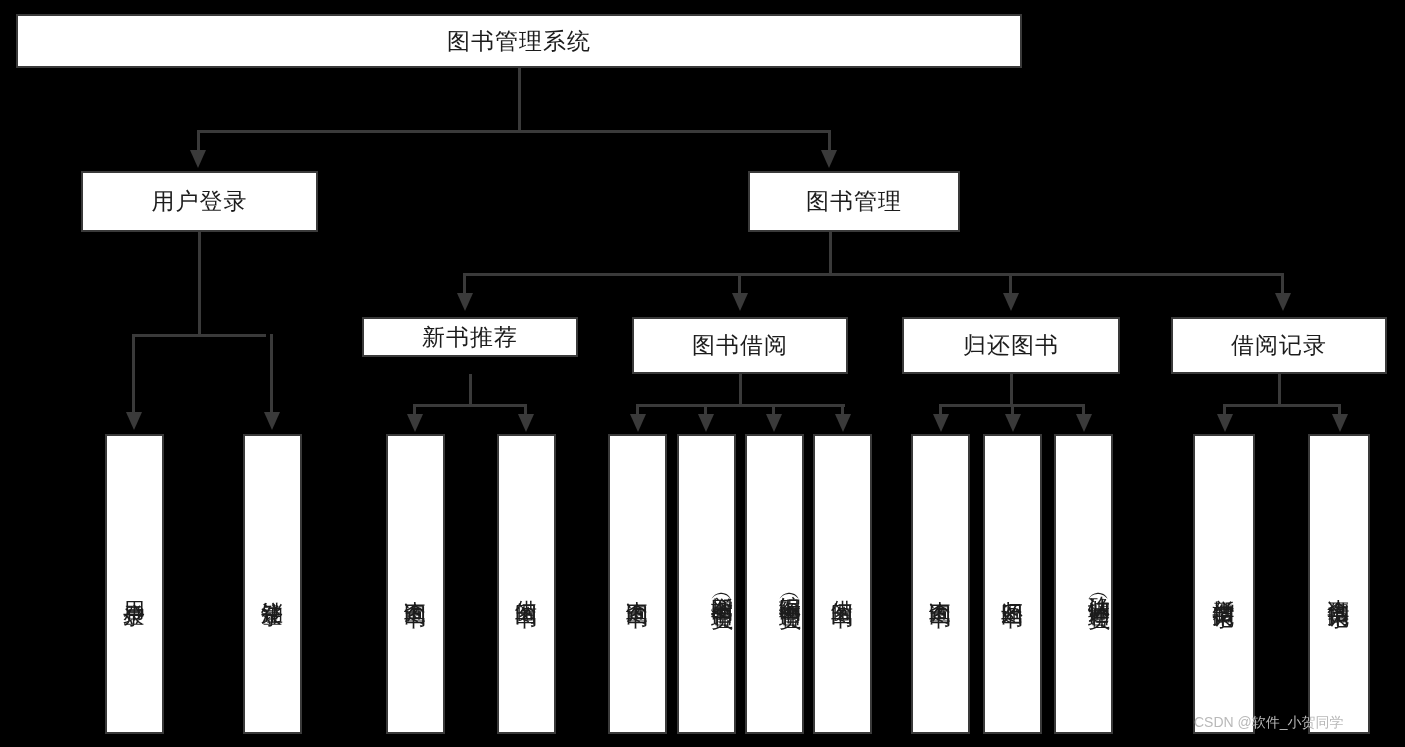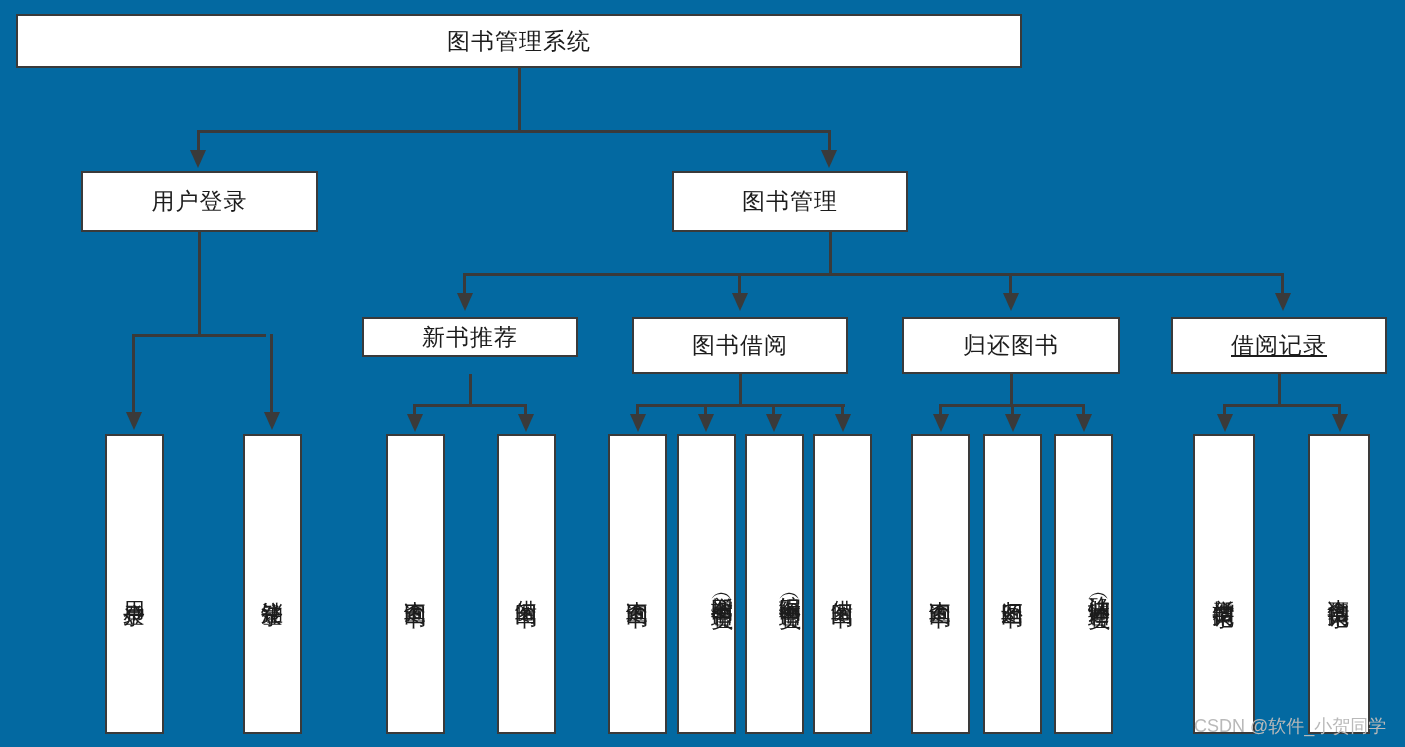--- a/index.html
+++ b/index.html
@@ -7,21 +7,21 @@
     padding: 0;
     background: #ffffff;
   }
   body {
     font-family: "Liberation Sans", "DejaVu Sans", sans-serif;
   }
   #canvas {
     position: relative;
     width: 1405px;
     height: 747px;
-    background: #0369a1;
+    background: #000000;
     overflow: hidden;
   }
   .node {
     position: absolute;
     box-sizing: border-box;
     border: 2.5px solid #3a3a3a;
     background: #ffffff;
     display: flex;
     align-items: center;
     justify-content: center;
@@ -57,21 +57,21 @@
     position: absolute;
     width: 0;
     height: 0;
     border-left: 8px solid transparent;
     border-right: 8px solid transparent;
     border-top: 18px solid #3a3a3a;
   }
   .watermark {
     position: absolute;
     color: #b9b9b9;
-    font-size: 18px;
+    font-size: 14px;
     white-space: nowrap;
     user-select: none;
   }
 </style>
 </head>
 <body>
 
 <div id="canvas">
 
   <div class="node horiz" style="left:16px; top:14px; width:1006px; height:54px;">
@@ -83,21 +83,21 @@
   <div class="conn h" style="left:198px; top:130px; width:633px; height:2.5px;"></div>
 
   <div class="conn v" style="left:197px; top:130px; height:22px;"></div>
   <div class="arrow" style="left:190px; top:150px;"></div>
   <div class="conn v" style="left:828px; top:130px; height:22px;"></div>
   <div class="arrow" style="left:821px; top:150px;"></div>
 
   <div class="node horiz" style="left:81px; top:171px; width:237px; height:61px;">
     <span>用户登录</span>
   </div>
-  <div class="node horiz" style="left:672px; top:171px; width:236px; height:61px;">
+  <div class="node horiz" style="left:748px; top:171px; width:212px; height:61px;">
     <span>图书管理</span>
   </div>
 
   <div class="conn v" style="left:198px; top:232px; height:104px;"></div>
   <div class="conn h" style="left:133px; top:334px; width:133px; height:2.5px;"></div>
   <div class="conn v" style="left:132px; top:334px; height:80px;"></div>
   <div class="arrow" style="left:126px; top:412px;"></div>
   <div class="conn v" style="left:270px; top:334px; height:80px;"></div>
   <div class="arrow" style="left:264px; top:412px;"></div>
 
@@ -114,21 +114,21 @@
 
   <div class="node horiz" style="left:362px; top:317px; width:216px; height:40px;">
     <span>新书推荐</span>
   </div>
   <div class="node horiz" style="left:632px; top:317px; width:216px; height:57px;">
     <span>图书借阅</span>
   </div>
   <div class="node horiz" style="left:902px; top:317px; width:218px; height:57px;">
     <span>归还图书</span>
   </div>
-  <div class="node horiz" style="left:1171px; top:317px; width:216px; height:57px;text-decoration:underline;">
+  <div class="node horiz" style="left:1171px; top:317px; width:216px; height:57px;">
     <span>借阅记录</span>
   </div>
 
   <div class="conn v" style="left:469px; top:374px; height:32px;"></div>
   <div class="conn h" style="left:414px; top:404px; width:113px; height:2.5px;"></div>
   <div class="conn v" style="left:413px; top:404px; height:12px;"></div>
   <div class="arrow" style="left:407px; top:414px;"></div>
   <div class="conn v" style="left:524px; top:404px; height:12px;"></div>
   <div class="arrow" style="left:518px; top:414px;"></div>
 

